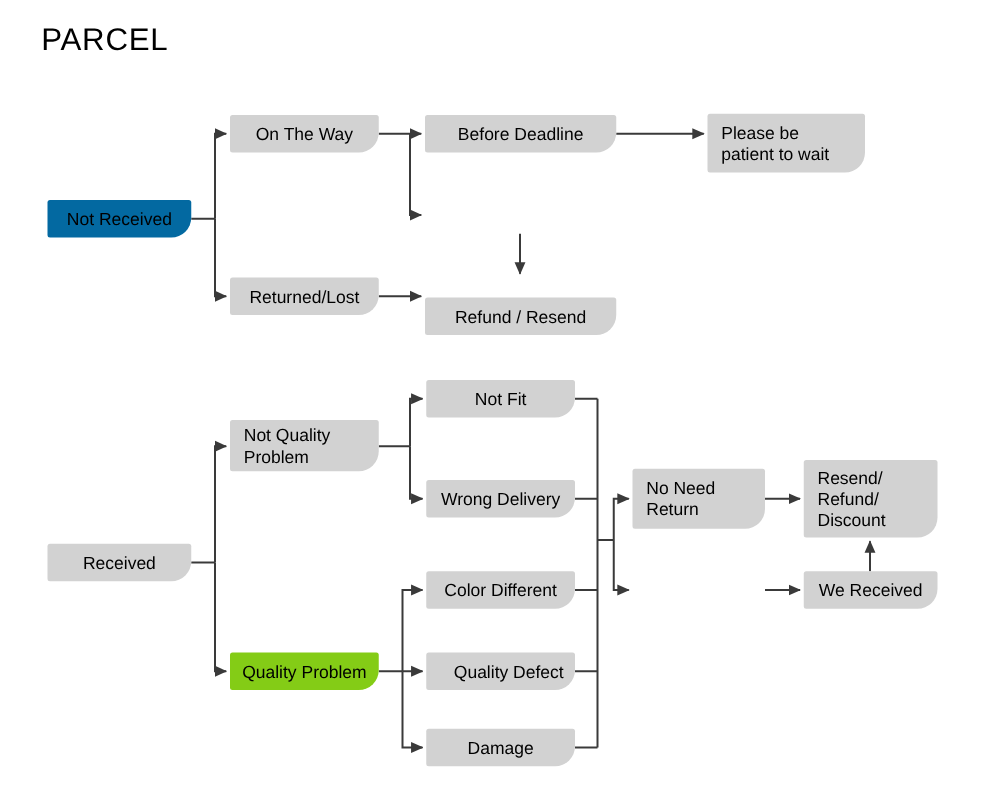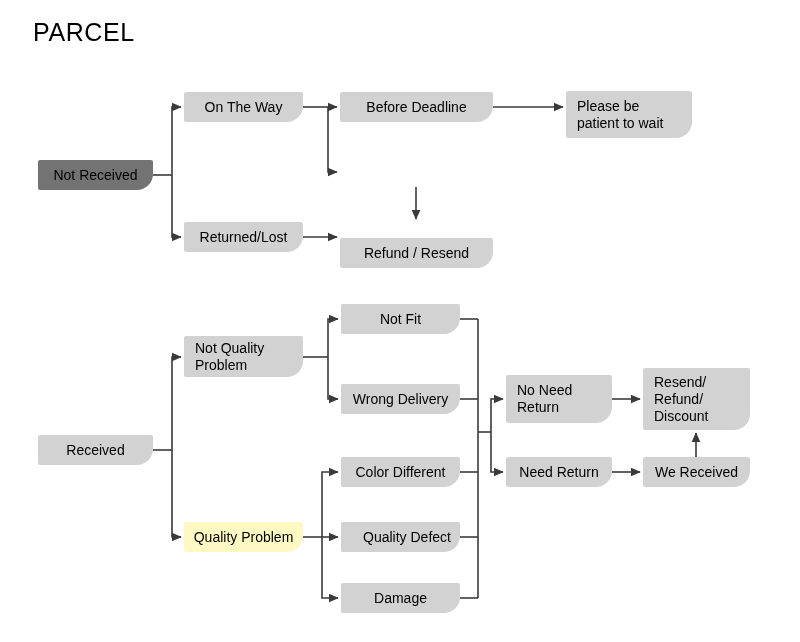--- a/index.html
+++ b/index.html
@@ -107,21 +107,21 @@
       <path d="M 478 432 L 491 432"></path>
       <path d="M 491 432 L 491 399 L 503 399" marker-end="url(#arrow)"></path>
       <path d="M 491 432 L 491 472 L 503 472" marker-end="url(#arrow)"></path>
 
       <path d="M 612 399 L 640 399" marker-end="url(#arrow)"></path>
       <path d="M 612 472 L 640 472" marker-end="url(#arrow)"></path>
       <path d="M 696 457 L 696 433" marker-end="url(#arrow)"></path>
     </g>
   </svg>
 
-  <div class="node center" style="left: 38px; top: 160px; width: 115px; height: 30px; background: #737373; color: rgb(0, 0, 0); text-align: center;">
+  <div class="node center" style="left: 38px; top: 160px; width: 115px; height: 30px; background: #0369a1; color: rgb(0, 0, 0); text-align: center;">
     <span class="node-label">Not Received</span>
   </div>
   <div class="node center" style="left: 184px; top: 92px; width: 119px; height: 30px; background: rgb(210, 210, 210); color: rgb(0, 0, 0);">
     <span class="node-label">On The Way</span>
   </div>
   <div class="node center" style="left: 184px; top: 222px; width: 119px; height: 30px; background: rgb(210, 210, 210); color: rgb(0, 0, 0);">
     <span class="node-label">Returned/Lost</span>
   </div>
   <div class="node center" style="left: 340px; top: 92px; width: 153px; height: 30px; background: rgb(210, 210, 210); color: rgb(0, 0, 0);">
     <span class="node-label">Before Deadline</span>
@@ -134,21 +134,21 @@
 patient to wait</span>
   </div>
 
   <div class="node center" style="left: 38px; top: 435px; width: 115px; height: 30px; background: rgb(210, 210, 210); color: rgb(0, 0, 0);">
     <span class="node-label">Received</span>
   </div>
   <div class="node left" style="left: 184px; top: 336px; width: 119px; height: 41px; background: rgb(210, 210, 210); color: rgb(0, 0, 0);">
     <span class="node-label">Not Quality
 Problem</span>
   </div>
-  <div class="node center" style="left: 184px; top: 522px; width: 119px; height: 30px; background: #fef9c3; color: rgb(0, 0, 0);">
+  <div class="node center" style="left: 184px; top: 522px; width: 119px; height: 30px; background: #84cc16; color: rgb(0, 0, 0);">
     <span class="node-label">Quality Problem</span>
   </div>
 
   <div class="node center" style="left: 341px; top: 304px; width: 119px; height: 30px; background: rgb(210, 210, 210); color: rgb(0, 0, 0);">
     <span class="node-label">Not Fit</span>
   </div>
   <div class="node center" style="left: 341px; top: 384px; width: 119px; height: 30px; background: rgb(210, 210, 210); color: rgb(0, 0, 0);">
     <span class="node-label">Wrong Delivery</span>
   </div>
   <div class="node center" style="left: 341px; top: 457px; width: 119px; height: 30px; background: rgb(210, 210, 210); color: rgb(0, 0, 0);">
@@ -158,23 +158,20 @@
     <span class="node-label">Quality Defect</span>
   </div>
   <div class="node center" style="left: 341px; top: 583px; width: 119px; height: 30px; background: rgb(210, 210, 210); color: rgb(0, 0, 0);">
     <span class="node-label">Damage</span>
   </div>
 
   <div class="node left" style="left: 506px; top: 375px; width: 106px; height: 48px; background: rgb(210, 210, 210); color: rgb(0, 0, 0);">
     <span class="node-label">No Need
 Return</span>
   </div>
-  <div class="node center" style="left: 506px; top: 457px; width: 106px; height: 30px; background: rgb(210, 210, 210); color: rgb(0, 0, 0);">
-    <span class="node-label">Need Return</span>
-  </div>
   <div class="node left" style="left: 643px; top: 368px; width: 107px; height: 62px; background: rgb(210, 210, 210); color: rgb(0, 0, 0);">
     <span class="node-label">Resend/
 Refund/
 Discount</span>
   </div>
   <div class="node center" style="left: 643px; top: 457px; width: 107px; height: 30px; background: rgb(210, 210, 210); color: rgb(0, 0, 0);">
     <span class="node-label">We Received</span>
   </div>
 
 </div>

